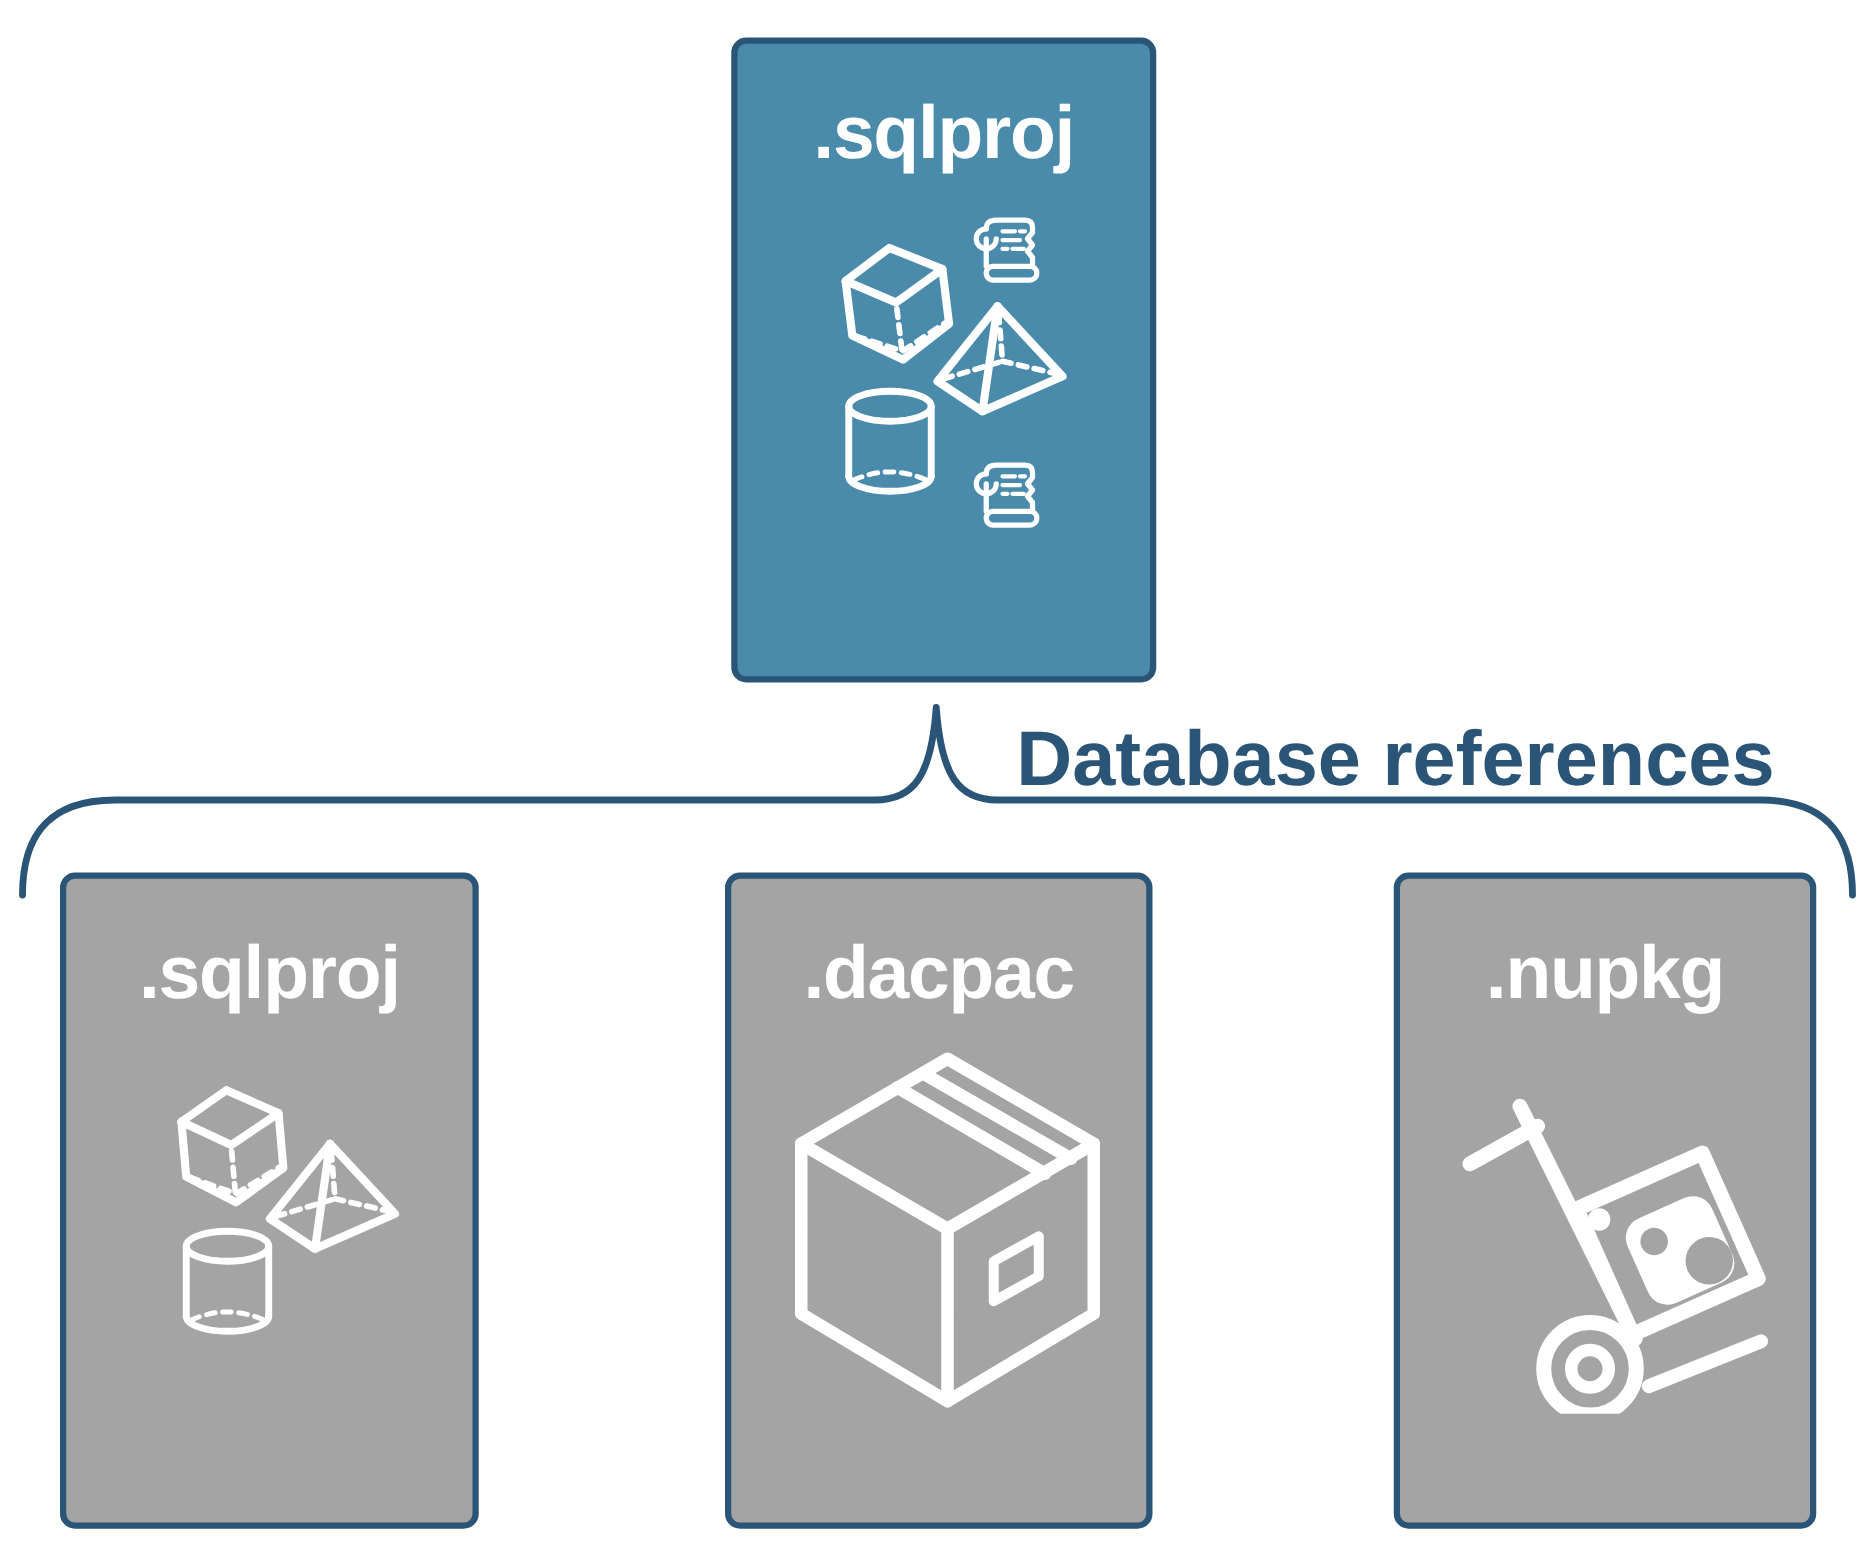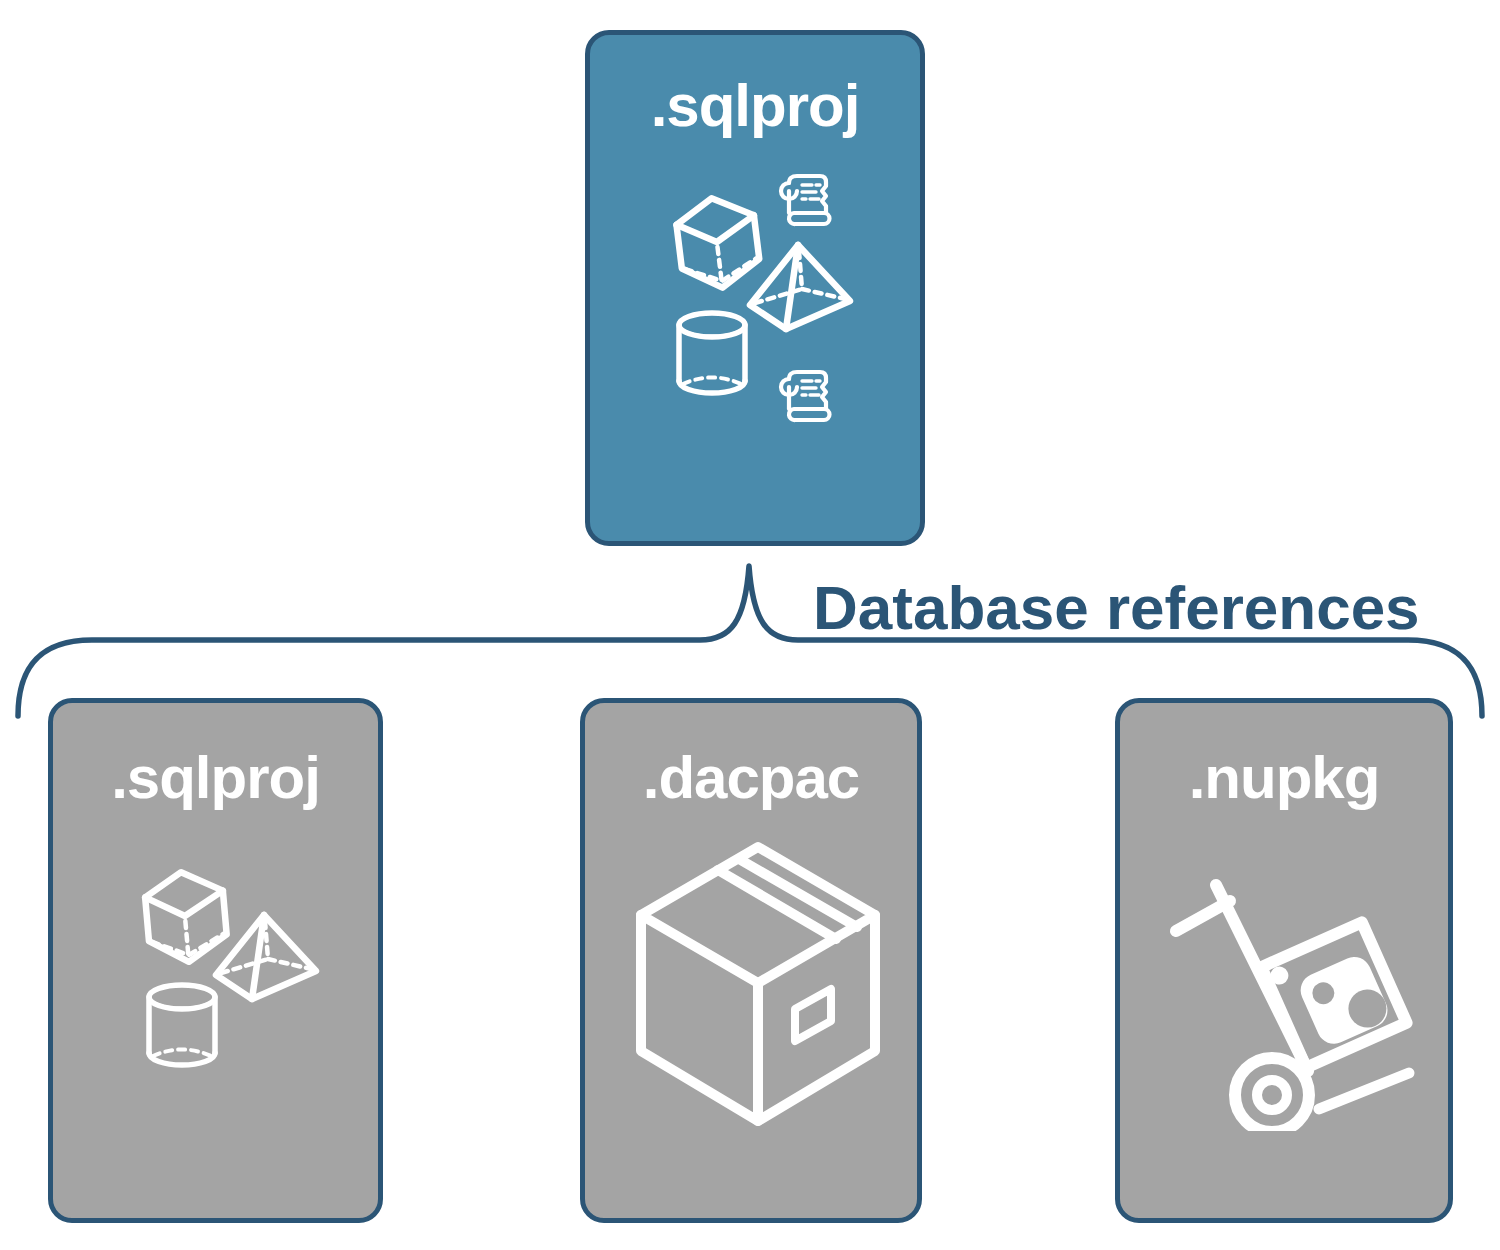--- a/index.html
+++ b/index.html
@@ -1,20 +1,20 @@
 <!DOCTYPE html>
 <html><head>
 <meta charset="utf-8">
 <style>
   html,body{margin:0;padding:0;background:#fff;}
   #canvas{
     position:relative;width:1500px;height:1250px;background:var(--bg,#fff);
     font-family:"Liberation Sans", sans-serif;overflow:hidden;
   }
-  .box{position:absolute;box-sizing:border-box;border-radius:24px;}
+  .box{position:absolute;box-sizing:border-box;border-radius:12px;}
   .box.root{background:var(--teal,#4a8bac);border:5px solid var(--navy,#2b5576);}
   .box.child{background:var(--gray,#a4a4a4);border:5px solid var(--navy,#2b5576);}
   .box-title{
     width:100%;text-align:center;color:#fff;font-weight:bold;
     font-size:60px;letter-spacing:-1px;
   }
   .root .box-title{padding-top:36px;}
   .child .box-title{padding-top:40px;}
   .icon-cluster{position:absolute;}
   #brace{position:absolute;left:0;top:0;}

